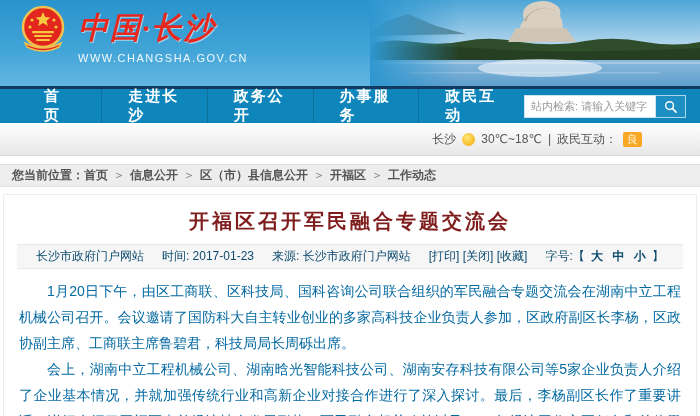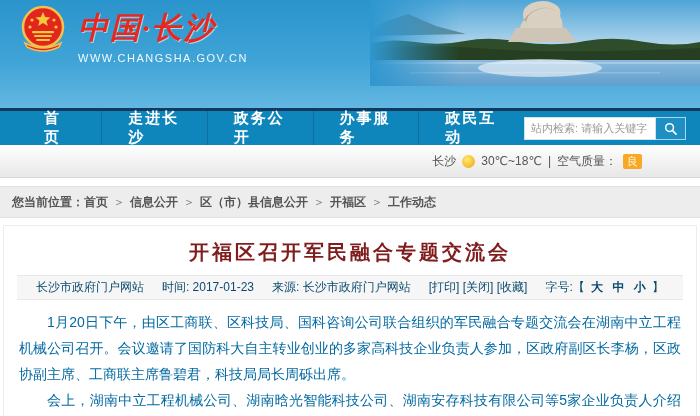--- a/index.html
+++ b/index.html
@@ -1,20 +1,20 @@
 <!DOCTYPE html>
 <html><head>
 <meta charset="utf-8">
 <style>
   * { margin:0; padding:0; box-sizing:border-box; }
   html,body { width:700px; height:416px; overflow:hidden; background:#fff;
     font-family:"Liberation Sans","DejaVu Sans",sans-serif; }
 
   
-  .site-header { position:relative; height:108px;
+  .site-header { position:relative; height:86px;
     background:linear-gradient(180deg,#2a94cc 0%,#3fa3d6 55%,#63b7e2 100%); }
   .header-photo { position:absolute; right:0; top:0; width:330px; height:86px; }
   .emblem { position:absolute; left:18px; top:5px; width:50px; height:50px; }
   .logo-block { position:absolute; left:78px; top:8px; cursor:pointer; }
   .logo-cn { font-family:"Liberation Serif","DejaVu Serif",serif; font-style:italic;
     font-weight:bold; font-size:30px; color:#e8281e; letter-spacing:2px;
     text-shadow:1px 1px 0 rgba(255,255,255,.55); }
   .logo-url { margin-top:3px; font-size:11px; color:#f2f9fd; letter-spacing:1.5px; }
   .header-divider { height:3px; background:#123a61; }
 
@@ -37,21 +37,21 @@
     border-bottom:1px solid #d9d9d9; display:flex; align-items:center;
     justify-content:flex-end; padding-right:58px; font-size:12px; color:#555; }
   .weather-bar .seg { margin-left:6px; }
   .sun-icon { display:inline-block; width:13px; height:13px; border-radius:50%;
     background:radial-gradient(circle at 40% 35%,#ffe878,#f7b823 70%); vertical-align:-2px; }
   .air-badge { display:inline-block; min-width:18px; padding:0 4px; height:15px;
     line-height:15px; text-align:center; background:#f9a825; color:#fff7df;
     font-size:11px; border-radius:2px; }
 
   
-  .breadcrumb { margin-top:8px; height:32px; background:#ededed;
+  .breadcrumb { margin-top:8px; height:23px; background:#ededed;
     border-top:1px solid #e0e0e0; border-bottom:1px solid #e0e0e0;
     display:flex; align-items:center; padding-left:12px; font-size:12px;
     font-weight:bold; color:#555; }
   .breadcrumb .crumb { cursor:pointer; }
   .breadcrumb .sep { margin:0 5px; color:#777; font-weight:normal; }
 
   
   .article { margin:7px 3px 0 3px; background:#fff;
     border:1px solid #ececec; min-height:233px; }
   .article-title { text-align:center; padding:13px 0 9px 0;
@@ -139,21 +139,21 @@
       </svg>
     </div>
   </div>
 </div>
 
 <div class="weather-bar">
   <span class="seg">长沙</span>
   <span class="seg sun-icon"></span>
   <span class="seg">30℃~18℃</span>
   <span class="seg">|</span>
-  <span class="seg">空气质量：</span>
+  <span class="seg">政民互动：</span>
   <span class="seg air-badge">良</span>
 </div>
 
 <div class="breadcrumb">
   <span>您当前位置：</span>
   <span class="crumb">首页</span>
   <span class="sep">＞</span>
   <span class="crumb">信息公开</span>
   <span class="sep">＞</span>
   <span class="crumb">区（市）县信息公开</span>

